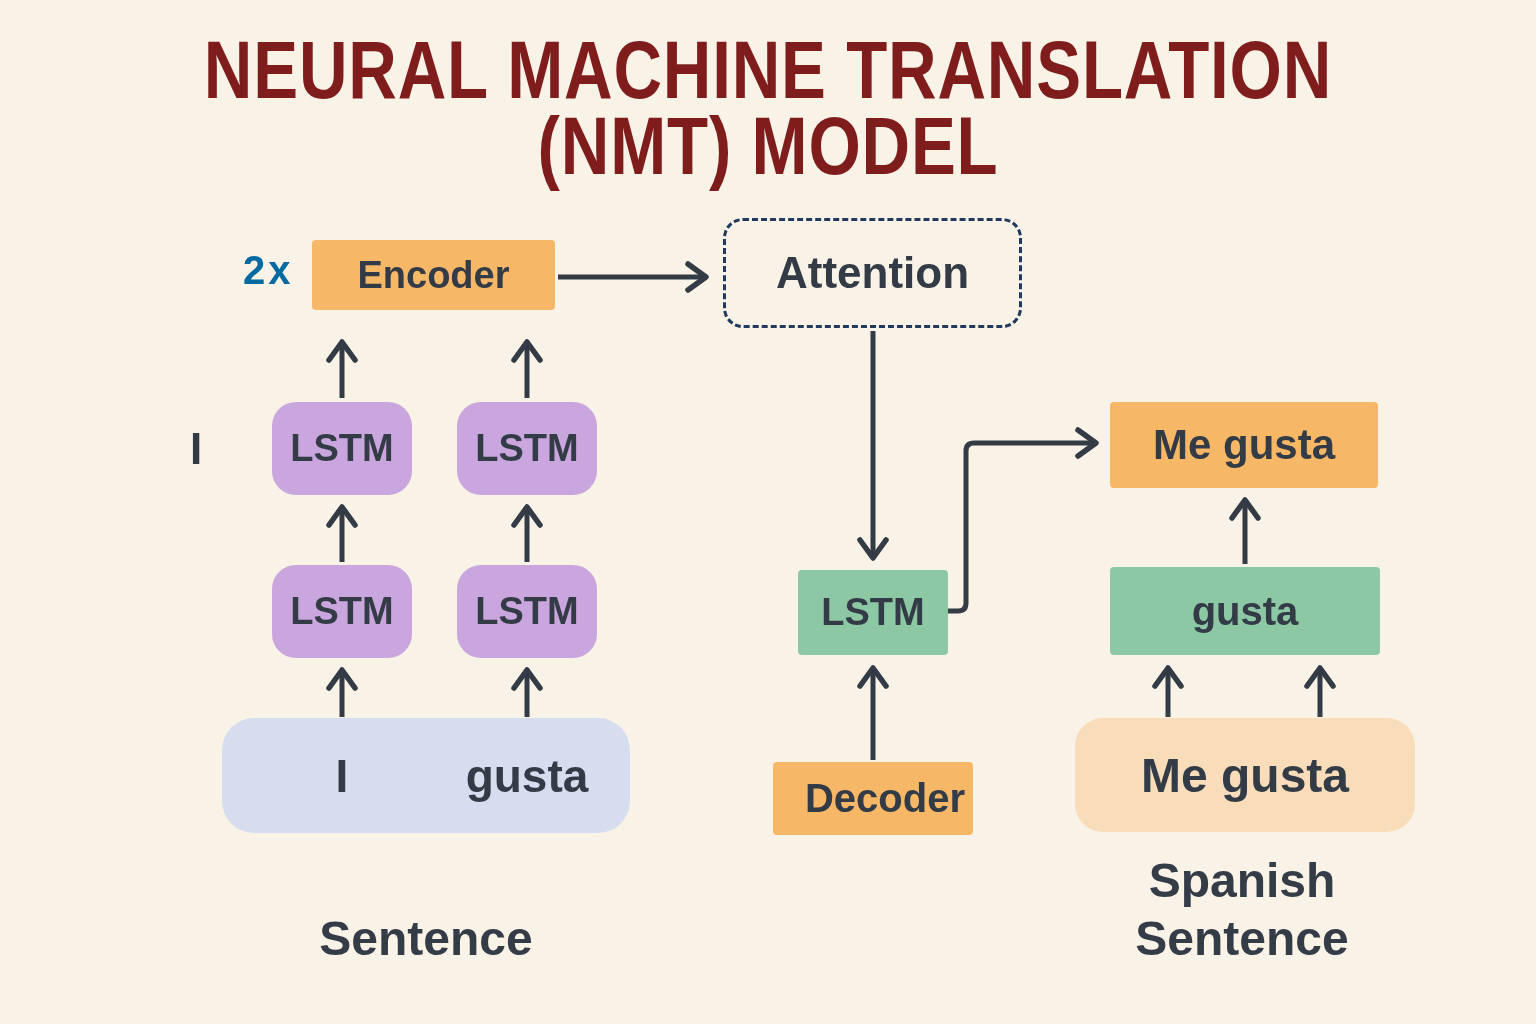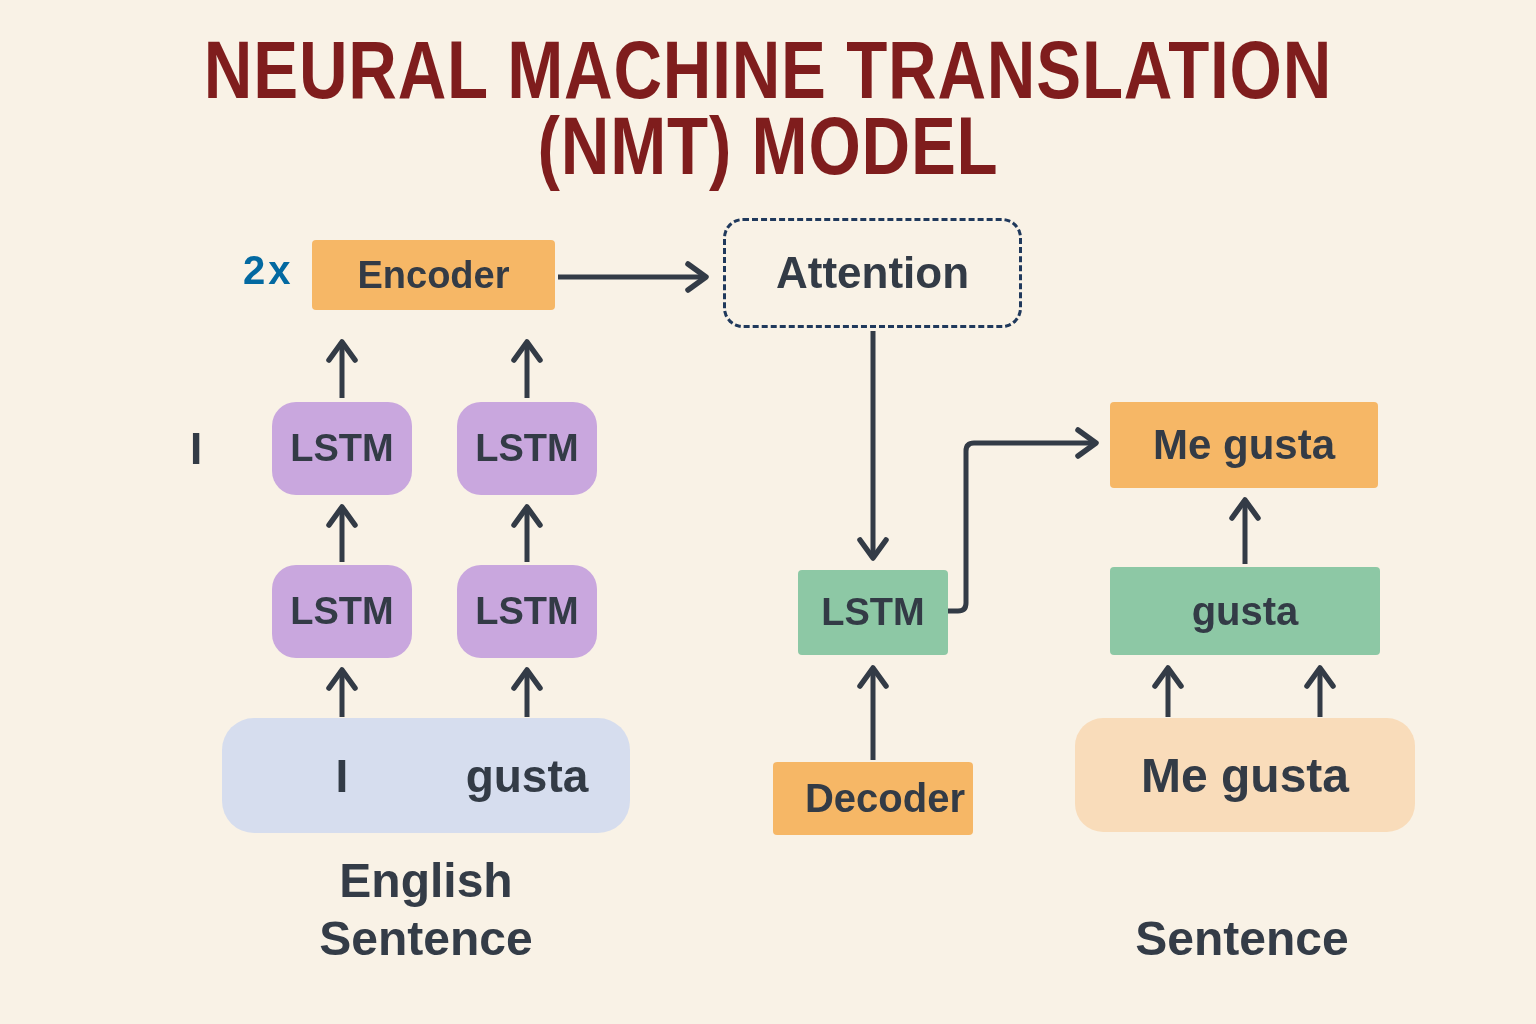--- a/index.html
+++ b/index.html
@@ -174,38 +174,38 @@
     <span>LSTM</span>
   </div>
 
   <div class="side-label" style="left:196px; top:449px;">I</div>
 
   <div class="box blue english-input">
     <span class="w1">I</span>
     <span class="w2">gusta</span>
   </div>
   <div class="caption caption-en">
-    <span>English</span><br>
+    <br>
     <span>Sentence</span>
   </div>
 
   <div class="box green decoder-lstm">
     <span>LSTM</span>
   </div>
   <div class="box orange decoder-box">
     <span>Decoder</span>
   </div>
 
   <div class="box orange output-word">
     <span>Me gusta</span>
   </div>
   <div class="box green leer-box">
     <span>gusta</span>
   </div>
   <div class="box peach spanish-input">
     <span>Me gusta</span>
   </div>
   <div class="caption caption-es">
-    <br>
+    <span>Spanish</span><br>
     <span>Sentence</span>
   </div>
 
 </div>
 
 </body></html>

